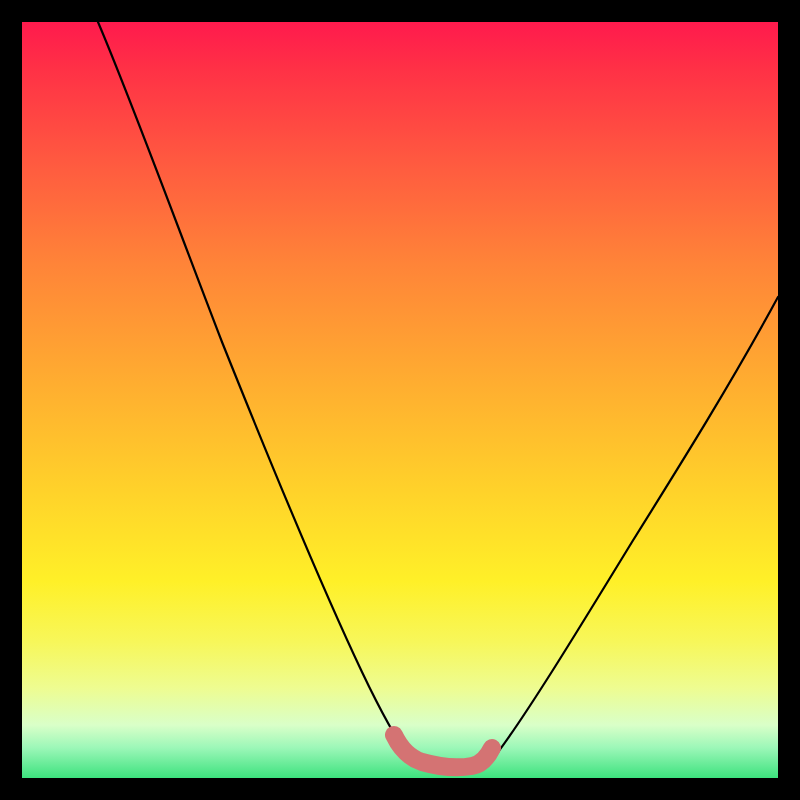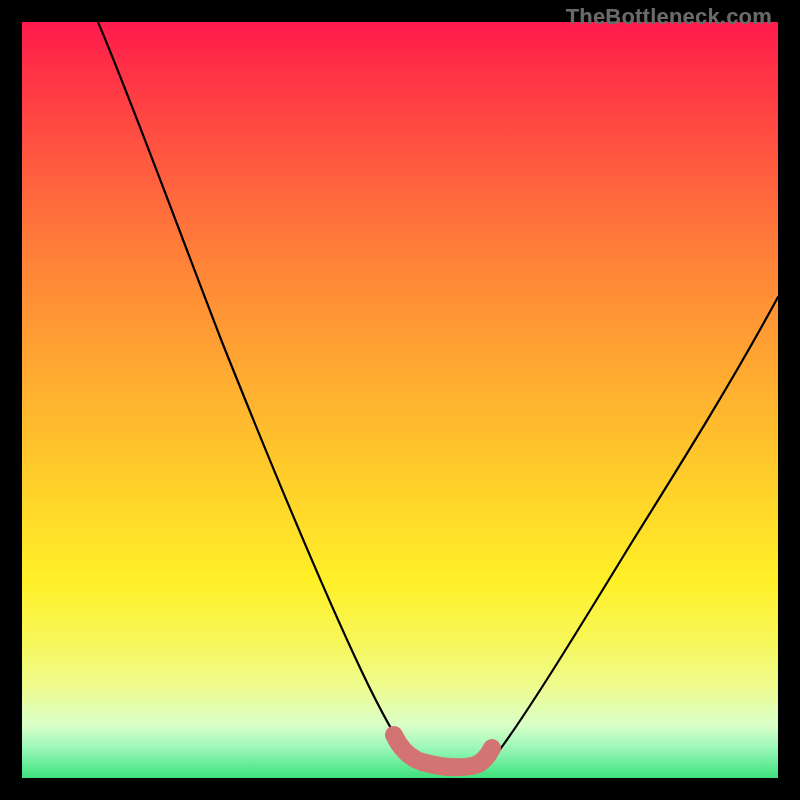--- a/index.html
+++ b/index.html
@@ -84,14 +84,13 @@
                C 500 700, 555 610, 610 520
                C 660 440, 710 360, 756 275"></path>
 
       <path class="pink-worm" d="M 372 713
                Q 382 734 400 740
                Q 428 748 450 744
                Q 462 742 470 726"></path>
     </svg>
   </div>
 
-  <div class="watermark">TheBottleneck.com</div>
 </div>
 
 </body></html>

